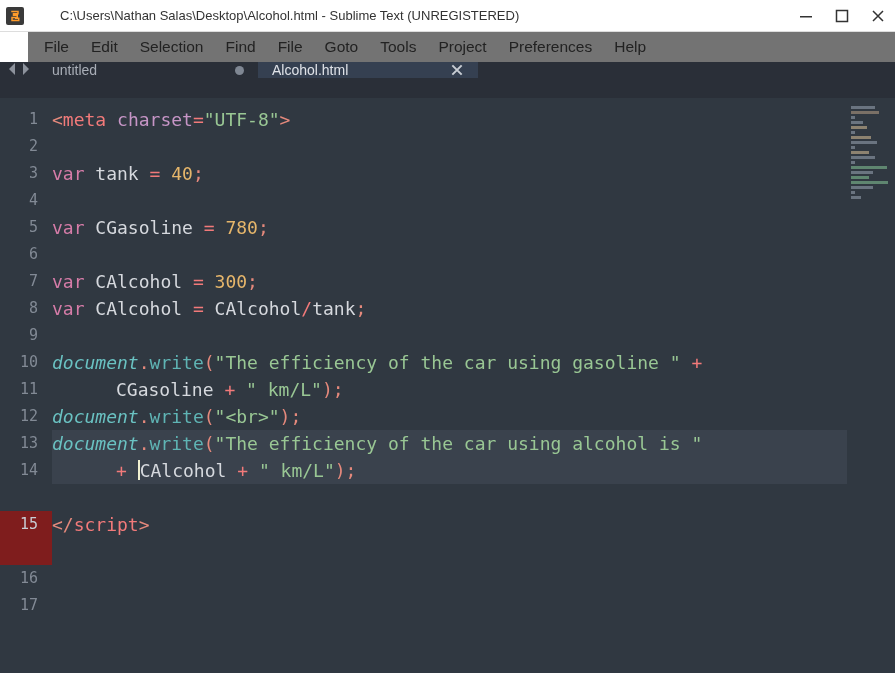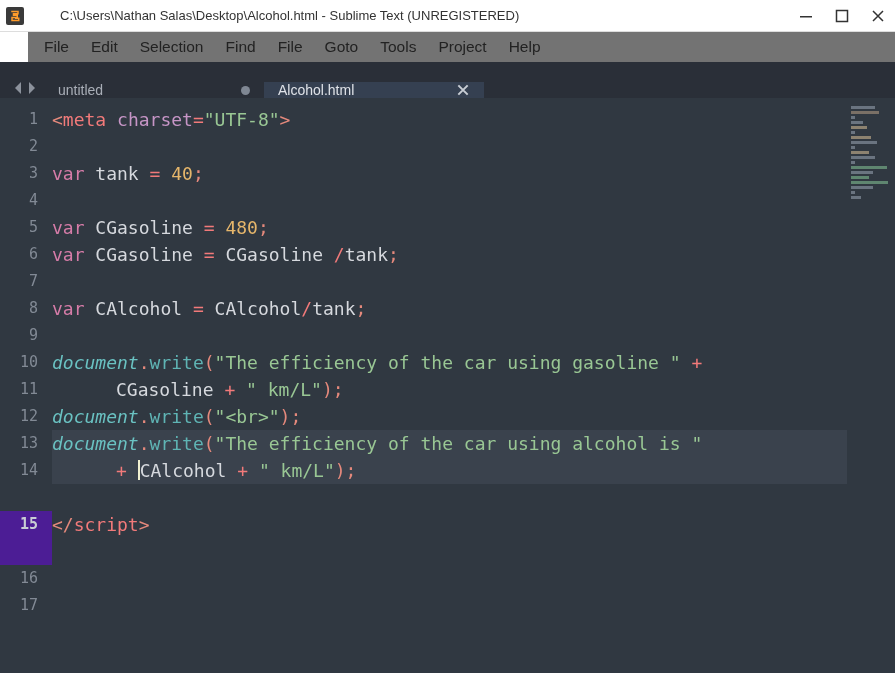--- a/index.html
+++ b/index.html
@@ -51,22 +51,21 @@
 .menu-item {
   padding: 4px 10px;
   color: #222;
   font-size: 15.5px;
   cursor: default;
 }
 .tabstrip {
   height: 36px;
   background: #2a2f38;
   display: flex;
-  align-items: flex-end;
-  padding-left: 6px;
+  align-items: flex-start;
 }
 .nav-arrows {
   display: flex;
   align-items: center;
   gap: 2px;
   padding: 0 6px;
 }
 .nav-arrow svg { width: 12px; height: 14px; fill: #8c929c; }
 .tab {
   display: flex;
@@ -101,21 +100,21 @@
 }
 .gutter-line {
   height: 27px;
   color: #828a95;
   font-family: Consolas, monospace;
   font-size: 15px;
   text-align: right;
   padding-right: 14px;
   line-height: 27px;
 }
-.gutter-line.current { background: #4c1d95; color: #c8cdd4; font-weight: bold; }
+.gutter-line.current { background: #7f1d1d; color: #c8cdd4; }
 .code {
   flex: 1;
   padding-top: 8px;
   font-family: Consolas, monospace;
   font-size: 18px;
   color: #d6d9de;
 }
 .code-line { height: 27px; line-height: 27px; white-space: pre; }
 .code-line.current { background: #3a424d; }
 .code-line.wrap { padding-left: 64px; }
@@ -180,20 +179,21 @@
 
 <div class="menubar">
   <div class="menu-item">File</div>
   <div class="menu-item">Edit</div>
   <div class="menu-item">Selection</div>
   <div class="menu-item">Find</div>
   <div class="menu-item">File</div>
   <div class="menu-item">Goto</div>
   <div class="menu-item">Tools</div>
   <div class="menu-item">Project</div>
+  <div class="menu-item">Preferences</div>
   <div class="menu-item">Help</div>
 </div>
 
 <div class="tabstrip">
   <div class="nav-arrows">
     <span class="nav-arrow"><svg viewBox="0 0 10 14">
           <path d="M8 1 L2 7 L8 13"></path>
         </svg></span>
     <span class="nav-arrow"><svg viewBox="0 0 10 14">
           <path d="M2 1 L8 7 L2 13"></path>
@@ -232,23 +232,23 @@
     <div class="gutter-line current" style="height:54px;line-height:27px">15</div>
     <div class="gutter-line">16</div>
     <div class="gutter-line">17</div>
   </div>
 
   <div class="code">
     <div class="code-line"><span class="p">&lt;</span><span class="tg">meta</span> <span class="an">charset</span><span class="op">=</span><span class="st">"UTF-8"</span><span class="p">&gt;</span></div>
     <div class="code-line"></div>
     <div class="code-line"><span class="kw">var</span> <span class="id">tank</span> <span class="op">=</span> <span class="nm">40</span><span class="p">;</span></div>
     <div class="code-line"></div>
-    <div class="code-line"><span class="kw">var</span> <span class="id">CGasoline</span> <span class="op">=</span> <span class="nm">480</span><span class="p">;</span></div>
-    <div class="code-line"><span class="kw">var</span> <span class="id">CGasoline</span> <span class="op">=</span> <span class="id">CGasoline </span><span class="op">/</span><span class="id">tank</span><span class="p">;</span></div>
-    <div class="code-line"></div>
+    <div class="code-line"><span class="kw">var</span> <span class="id">CGasoline</span> <span class="op">=</span> <span class="nm">780</span><span class="p">;</span></div>
+    <div class="code-line"></div>
+    <div class="code-line"><span class="kw">var</span> <span class="id">CAlcohol</span> <span class="op">=</span> <span class="nm">300</span><span class="p">;</span></div>
     <div class="code-line"><span class="kw">var</span> <span class="id">CAlcohol</span> <span class="op">=</span> <span class="id">CAlcohol</span><span class="op">/</span><span class="id">tank</span><span class="p">;</span></div>
     <div class="code-line"></div>
     <div class="code-line"><span class="obj it">document</span><span class="p">.</span><span class="fn">write</span><span class="p">(</span><span class="st">"The efficiency of the car using gasoline "</span> <span class="op">+</span> </div>
     <div class="code-line wrap"><span class="id">CGasoline</span> <span class="op">+</span> <span class="st">" km/L"</span><span class="p">);</span></div>
     <div class="code-line"><span class="obj it">document</span><span class="p">.</span><span class="fn">write</span><span class="p">(</span><span class="st">"&lt;br&gt;"</span><span class="p">);</span></div>
     <div class="code-line current"><span class="obj it">document</span><span class="p">.</span><span class="fn">write</span><span class="p">(</span><span class="st">"The efficiency of the car using alcohol is "</span> </div>
     <div class="code-line current wrap"><span class="op">+</span> <span class="cursor"></span><span class="id">CAlcohol</span> <span class="op">+</span> <span class="st">" km/L"</span><span class="p">);</span></div>
     <div class="code-line"></div>
     <div class="code-line"><span class="p">&lt;/</span><span class="tg">script</span><span class="p">&gt;</span></div>
   </div>

